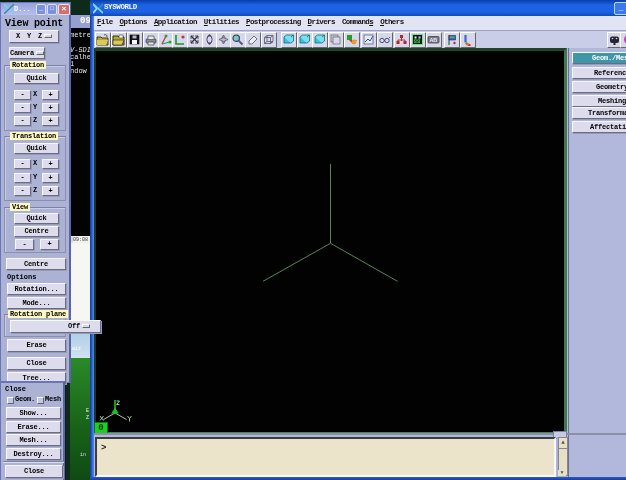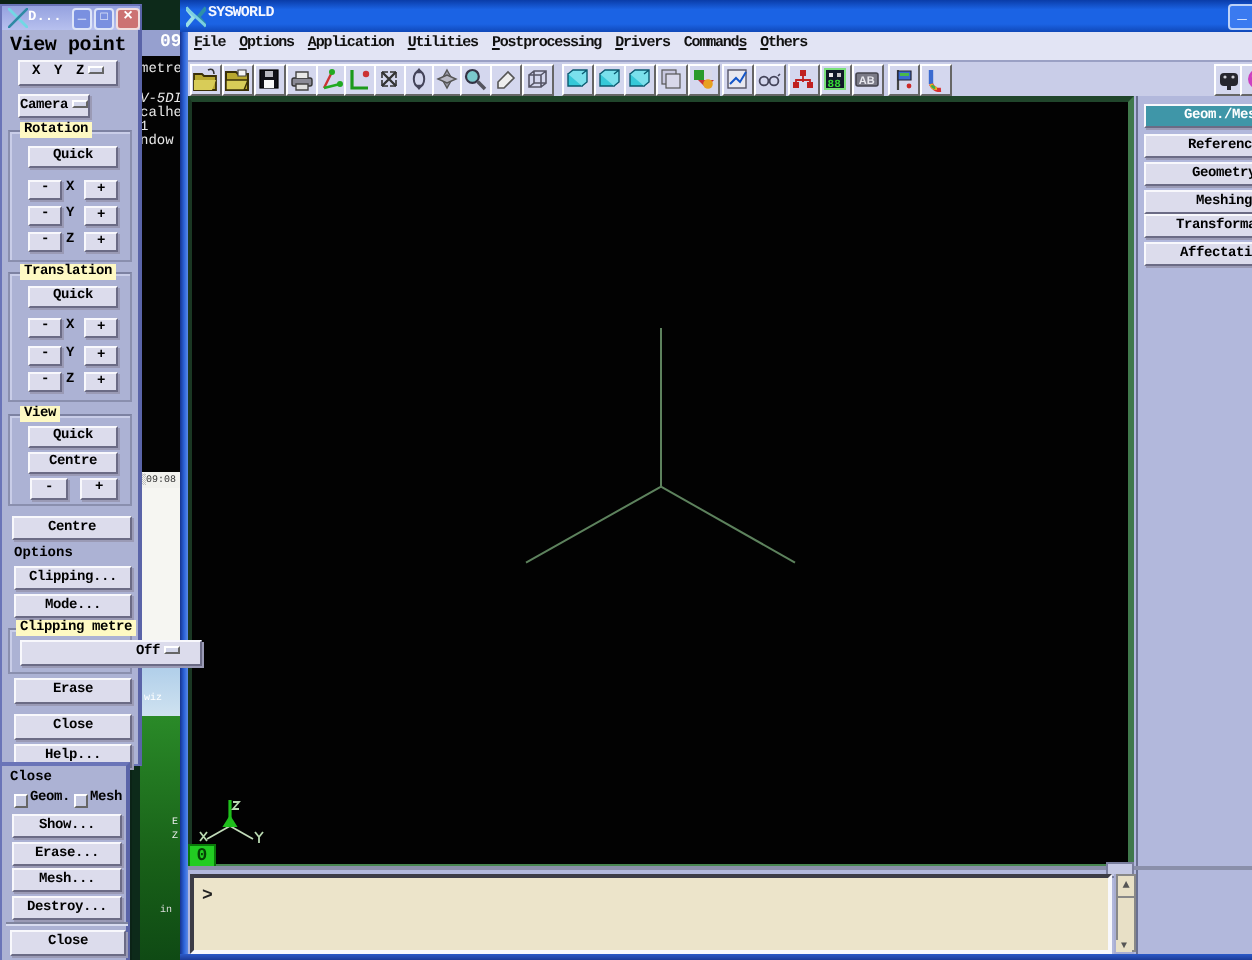--- a/index.html
+++ b/index.html
@@ -275,30 +275,30 @@
 
   <div class="frame" style="left:3px;top:204px;width:60px;height:44px;"></div>
   <div class="flabel" style="left:9px;top:200px;">View</div>
   <div class="mbtn" style="left:13px;top:210px;width:43px;height:9px;line-height:9px;">Quick</div>
   <div class="mbtn" style="left:13px;top:223px;width:43px;height:9px;line-height:9px;">Centre</div>
   <div class="mbtn" style="left:14px;top:236px;width:17px;height:9px;line-height:8px;">-</div>
   <div class="mbtn" style="left:39px;top:236px;width:17px;height:9px;line-height:9px;">+</div>
 
   <div class="mbtn" style="left:5px;top:255px;width:58px;height:10px;">Centre</div>
   <div class="abs" style="left:6px;top:270px;font-size:7px;font-weight:bold;">Options</div>
-  <div class="mbtn" style="left:6px;top:280px;width:57px;height:10px;">Clipping...</div>
+  <div class="mbtn" style="left:6px;top:280px;width:57px;height:10px;">Rotation...</div>
   <div class="mbtn" style="left:6px;top:294px;width:57px;height:10px;">Mode...</div>
 
   <div class="frame" style="left:3px;top:311px;width:60px;height:21px;"></div>
-  <div class="flabel" style="left:7px;top:307px;">Clipping metre</div>
+  <div class="flabel" style="left:7px;top:307px;">Rotation plane</div>
   <div class="mbtn" style="left:9px;top:317px;width:42px;height:11px;line-height:11px;padding-left:47px;">Off<span class="opt"></span></div>
 
   <div class="mbtn" style="left:6px;top:336px;width:57px;height:11px;line-height:11px;">Erase</div>
   <div class="mbtn" style="left:6px;top:354px;width:57px;height:11px;line-height:11px;">Close</div>
-  <div class="mbtn" style="left:6px;top:369px;width:57px;height:10px;">Help...</div>
+  <div class="mbtn" style="left:6px;top:369px;width:57px;height:10px;">Tree...</div>
 </div>
 
 <div class="abs" id="tree" style="left:0px;top:381px;width:62px;height:99px;background:#acb2d4;border-top:2px solid #6a74b8;border-left:1px solid #6a74b8;border-right:2px solid #5a64a8;">
   <div class="abs" style="left:4px;top:2px;font-size:7px;font-weight:bold;">Close</div>
   <div class="abs" style="left:6px;top:14px;width:5px;height:5px;background:#c4c8e0;border-top:1px solid #fff;border-left:1px solid #fff;border-right:1px solid #666;border-bottom:1px solid #666;"></div>
   <div class="abs" style="left:14px;top:12px;font-size:7px;font-weight:bold;letter-spacing:-0.2px;">Geom.</div>
   <div class="abs" style="left:36px;top:14px;width:5px;height:5px;background:#c4c8e0;border-top:1px solid #fff;border-left:1px solid #fff;border-right:1px solid #666;border-bottom:1px solid #666;"></div>
   <div class="abs" style="left:44px;top:12px;font-size:7px;font-weight:bold;letter-spacing:-0.2px;">Mesh</div>
   <div class="mbtn" style="left:5px;top:24px;width:53px;height:10px;">Show...</div>
   <div class="mbtn" style="left:5px;top:38px;width:53px;height:10px;">Erase...</div>

